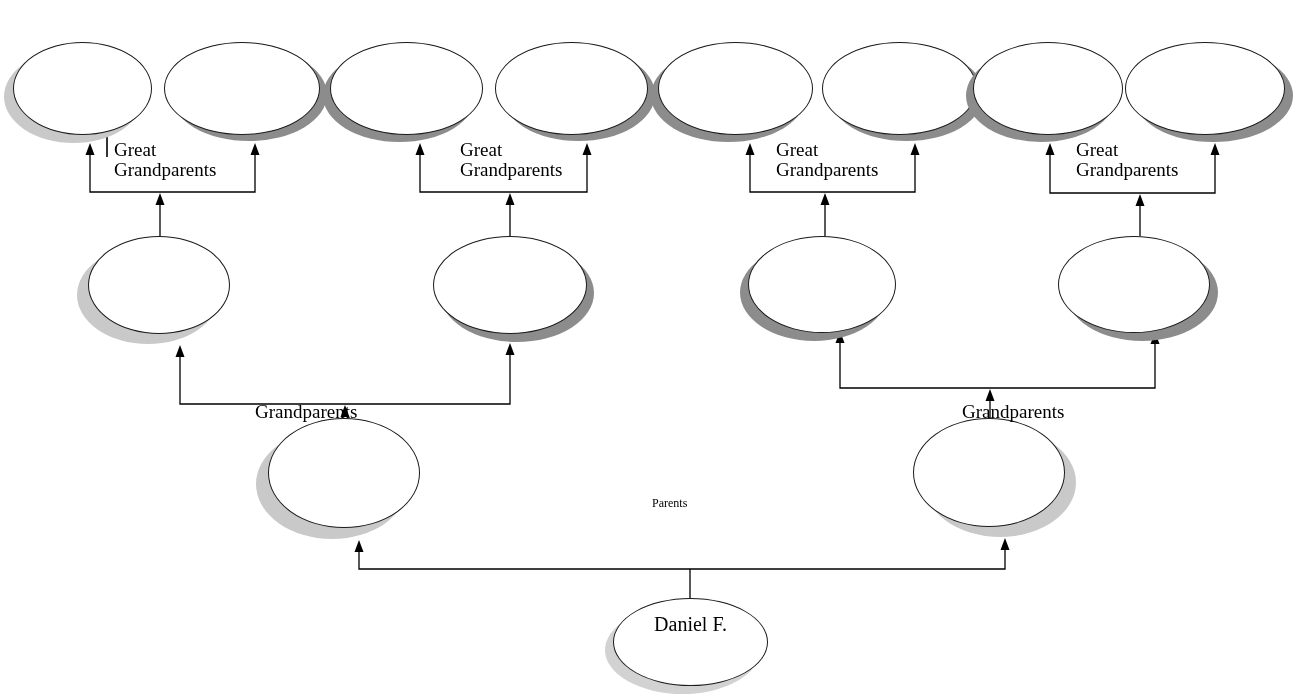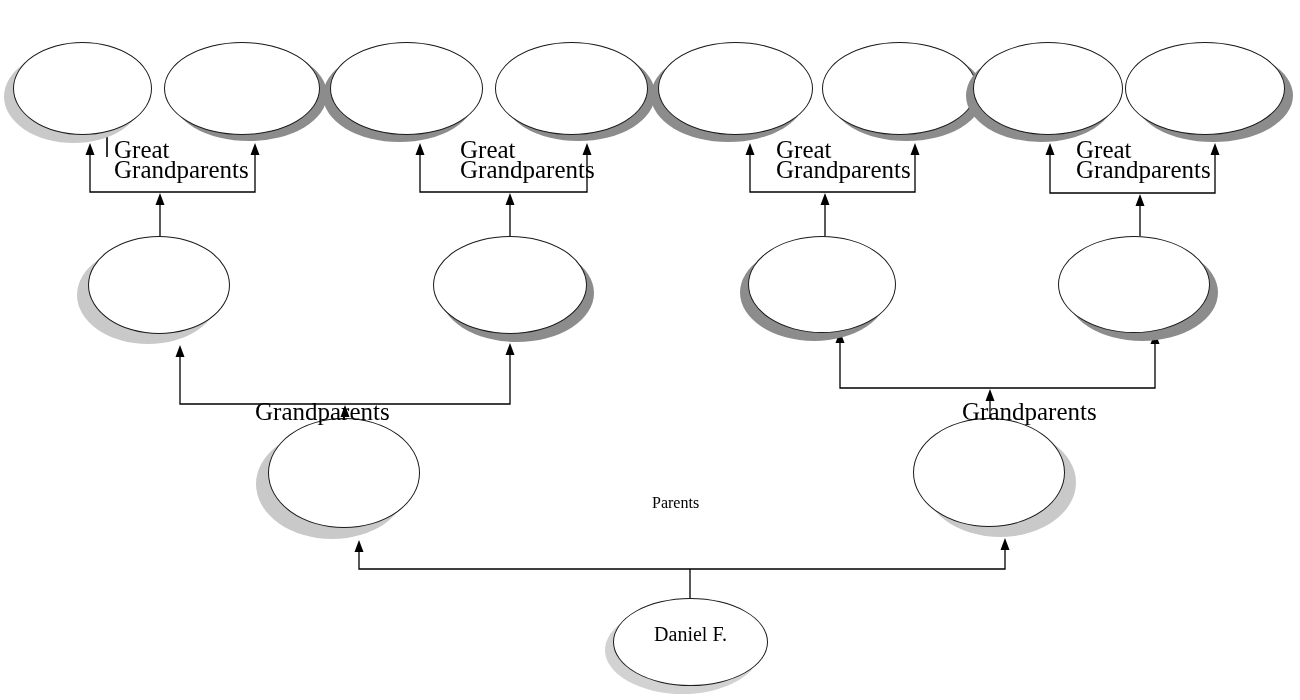--- a/index.html
+++ b/index.html
@@ -26,32 +26,31 @@
     position: absolute;
     box-sizing: border-box;
     background: #ffffff;
     border: 1.3px solid #1a1a1a;
     border-radius: 50%;
   }
   
   .lbl {
     position: absolute;
     color: #000000;
-    font-size: 25px;
+    font-size: 19px;
     line-height: 20px;
     white-space: pre-line;
   }
   .lbl.nowrap { white-space: nowrap; margin-top: 37px; }
   .person-name {
     position: absolute;
     color: #000000;
     font-size: 20px;
     text-align: center;
     white-space: nowrap;
-    margin-top: 10px;
   }
 </style>
 </head>
 <body>
 
 <div class="canvas">
 
   <svg class="lines" viewBox="0 0 1300 700" fill="none" stroke="#000000" stroke-width="1.3">
 
     <g>
@@ -132,15 +131,15 @@
   <div class="person-name" style="left:613px;top:613px;width:155px;">Daniel F.</div>
 
   <div class="lbl" style="left:114px;top:140px;width:112px;">Great Grandparents</div>
   <div class="lbl" style="left:460px;top:140px;width:112px;">Great Grandparents</div>
   <div class="lbl" style="left:776px;top:140px;width:112px;">Great Grandparents</div>
   <div class="lbl" style="left:1076px;top:140px;width:112px;">Great Grandparents</div>
 
   <div class="lbl nowrap" style="left:255px;top:365px;">Grandparents</div>
   <div class="lbl nowrap" style="left:962px;top:365px;">Grandparents</div>
 
-  <div class="lbl nowrap" style="left:652px;top:456px;font-size:16px;">Parents</div>
+  <div class="lbl nowrap" style="left:652px;top:456px;font-size:12px;">Parents</div>
 
 </div>
 
 </body></html>

